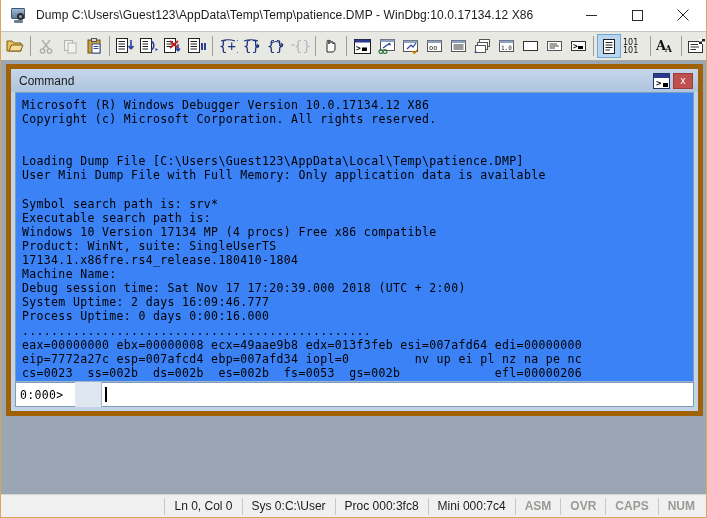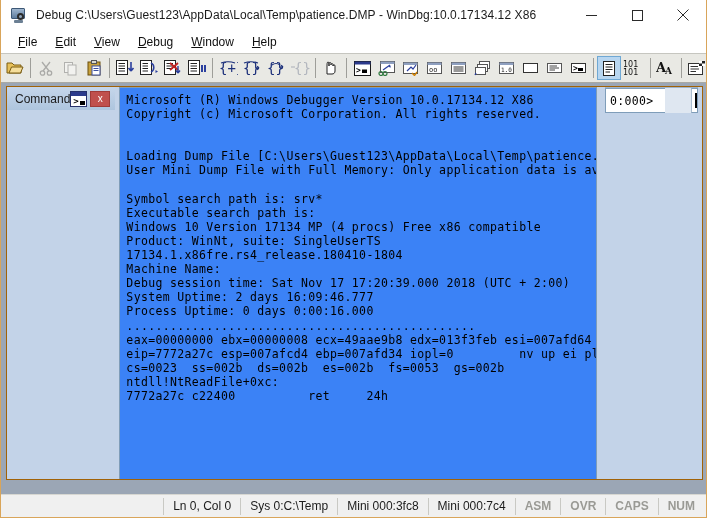--- a/index.html
+++ b/index.html
@@ -121,25 +121,25 @@
     flex: 1;
     background: #9ba6b5;
     padding: 5px 5px 0 5px;
     position: relative;
     overflow: hidden;
   }
 
   .cmd-window {
     position: absolute;
     left: 5px; top: 3px;
-    width: 697px; height: 394px;
+    width: 697px; height: 352px;
     background: #c3d3e8;
-    border: 1px solid #a16207;
-    display: flex;
-    flex-direction: row;
+    border: 5px solid #a16207;
+    display: flex;
+    flex-direction: column;
   }
   .cmd-title {
     height: 23px;
     background: linear-gradient(#c5d6ea, #aec5de);
     display: flex;
     align-items: center;
     flex: none;
     padding-left: 8px;
   }
   .cmd-title-text {
@@ -269,48 +269,40 @@
 <body>
 
 <div class="app-window">
 
   <div class="titlebar">
     <div class="title-icon">
       <div class="mon"></div>
         <div class="base"></div>
         <div class="glass"></div>
     </div>
-    <div class="title-text">Debug C:\Users\Guest123\AppData\Local\Temp\patience.DMP - WinDbg:10.0.17134.12 X86</div>
+    <div class="title-text">Dump C:\Users\Guest123\AppData\Temp\Temp\patience.DMP - WinDbg:10.0.17134.12 X86</div>
     <div class="title-spacer"></div>
     <div class="caption-btn">
       <svg width="11" height="11" viewBox="0 0 11 11">
           <line x1="0" y1="5.5" x2="11" y2="5.5" stroke="currentColor" stroke-width="1"></line>
         </svg>
     </div>
     <div class="caption-btn">
       <svg width="11" height="11" viewBox="0 0 11 11">
           <rect x="0.5" y="0.5" width="10" height="10" fill="none" stroke="currentColor" stroke-width="1"></rect>
         </svg>
     </div>
     <div class="caption-btn close">
       <svg width="12" height="12" viewBox="0 0 12 12">
           <line x1="0.5" y1="0.5" x2="11.5" y2="11.5" stroke="currentColor" stroke-width="1"></line>
           <line x1="11.5" y1="0.5" x2="0.5" y2="11.5" stroke="currentColor" stroke-width="1"></line>
         </svg>
     </div>
   </div>
 
-  <div class="menubar">
-    <div class="menu-item"><u>F</u>ile</div>
-    <div class="menu-item"><u>E</u>dit</div>
-    <div class="menu-item"><u>V</u>iew</div>
-    <div class="menu-item"><u>D</u>ebug</div>
-    <div class="menu-item"><u>W</u>indow</div>
-    <div class="menu-item"><u>H</u>elp</div>
-  </div>
 
   <div class="toolbar">
 
     <div class="tb-btn">
       <svg width="18" height="16" viewBox="0 0 18 16">
         <path d="M1 13V3h5l2 2h7v8z" fill="#e8c15a" stroke="#7a5c12" stroke-width="1"></path>
         <path d="M3 13l2.5-6H17l-2.5 6z" fill="#f5de9b" stroke="#7a5c12" stroke-width="1"></path>
       </svg>
     </div>
     <div class="tb-sep"></div>
@@ -579,22 +571,22 @@
         <div class="cmd-input">
           <span class="caret"></span>
         </div>
       </div>
 
     </div>
   </div>
 
   <div class="statusbar">
     <div class="sb-cell">Ln 0, Col 0</div>
-    <div class="sb-cell">Sys 0:C:\Temp</div>
-    <div class="sb-cell">Mini 000:3fc8</div>
+    <div class="sb-cell">Sys 0:C:\User</div>
+    <div class="sb-cell">Proc 000:3fc8</div>
     <div class="sb-cell">Mini 000:7c4</div>
     <div class="sb-cell dim">ASM</div>
     <div class="sb-cell dim">OVR</div>
     <div class="sb-cell dim">CAPS</div>
     <div class="sb-cell dim">NUM</div>
   </div>
 
 </div>
 
 </body></html>

